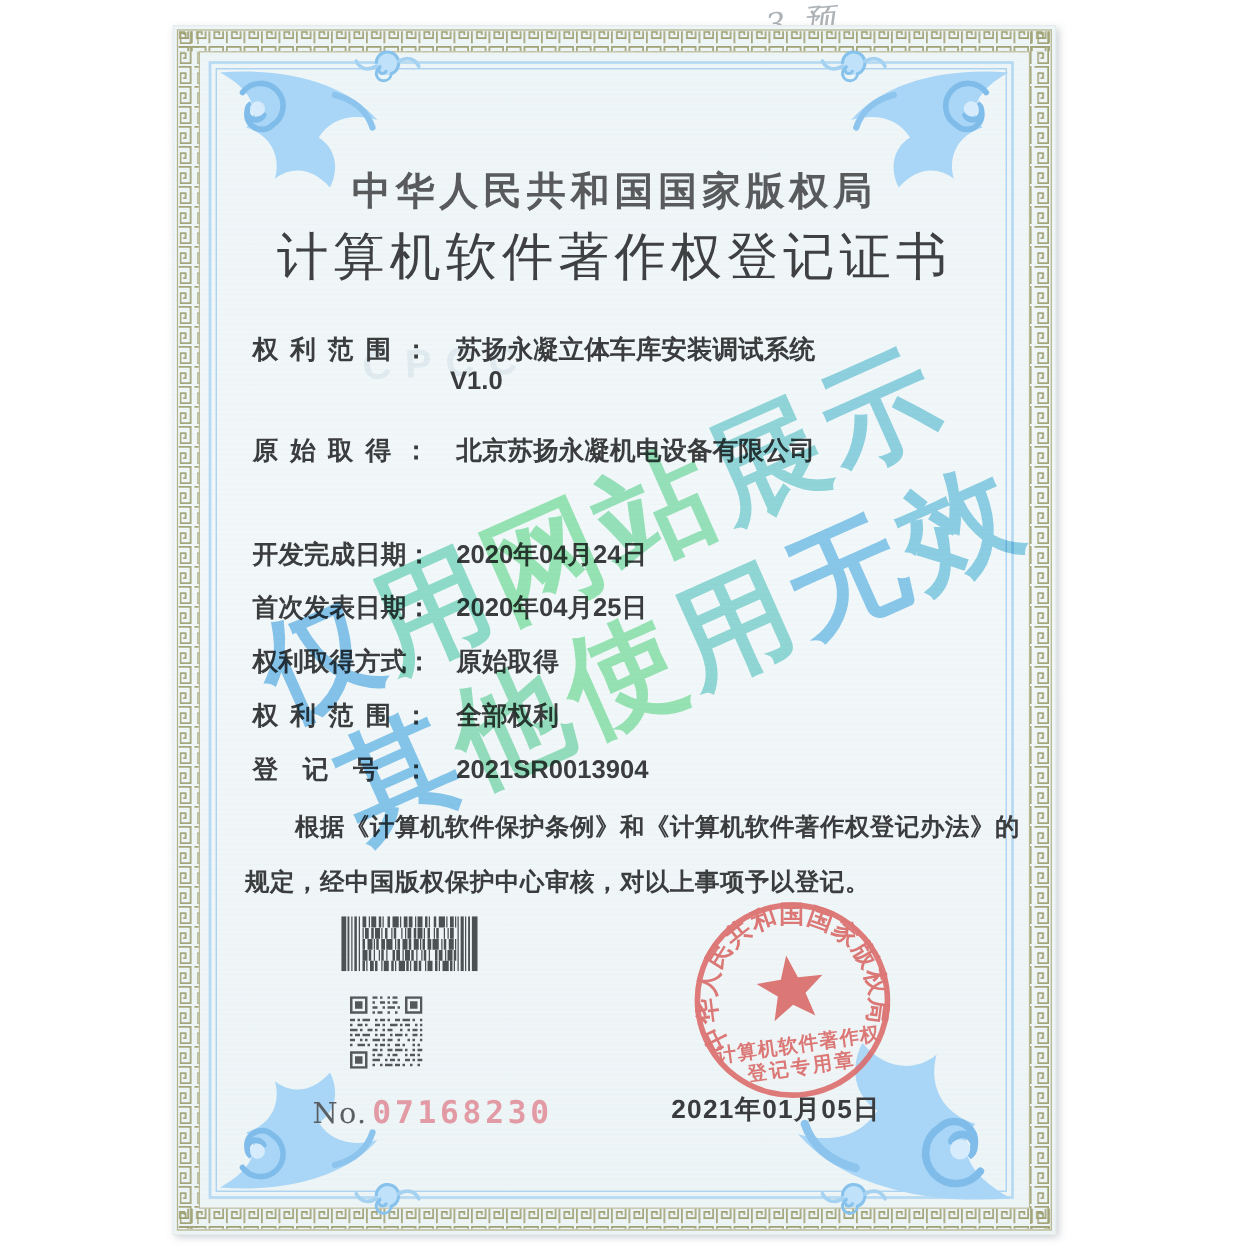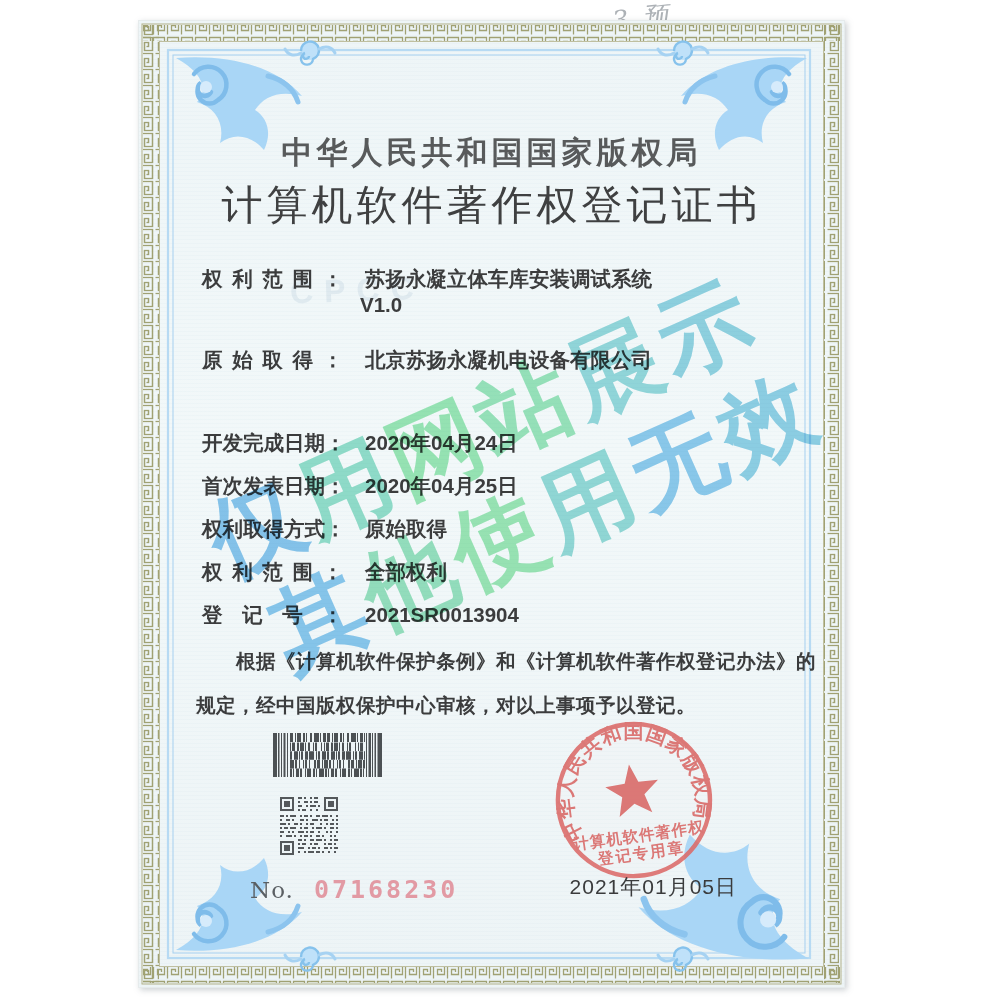--- a/index.html
+++ b/index.html
@@ -49,27 +49,27 @@
   
   .barcode{position:absolute;left:135px;top:713px;}
   .qrcode{position:absolute;left:142px;top:777px;}
   .serial{
     position:absolute;left:112px;top:855px;white-space:nowrap;
     font-family:"DejaVu Serif","Liberation Serif",serif;
     font-size:23px;color:#5a5f63;letter-spacing:1px;
   }
   .serial .num{
     font-family:"DejaVu Sans Mono","Liberation Mono",monospace;
-    font-size:25px;color:#e29aa4;letter-spacing:3px;margin-left:20px;font-weight:bold;
+    font-size:25px;color:#e29aa4;letter-spacing:3px;margin-left:4px;font-weight:bold;
   }
   
   .seal{position:absolute;left:414px;top:698px;transform:rotate(-8deg);opacity:.88;}
   .seal-date{
-    position:absolute;left:399px;top:853px;width:200px;text-align:right;
-    font-size:21px;font-weight:normal;color:#3a3b3c;letter-spacing:1px;white-space:nowrap;
+    position:absolute;left:399px;top:853px;width:200px;text-align:left;
+    font-size:21px;font-weight:bold;color:#3a3b3c;letter-spacing:1px;white-space:nowrap;
   }
   
   .watermark{
     position:absolute;left:60px;top:288px;width:880px;
     transform:rotate(-24deg);transform-origin:50% 50%;
     font-size:92px;font-weight:bold;letter-spacing:6px;line-height:110px;
     white-space:nowrap;mix-blend-mode:multiply;pointer-events:none;
   }
   .wm-line1{margin-left:20px;}
   

